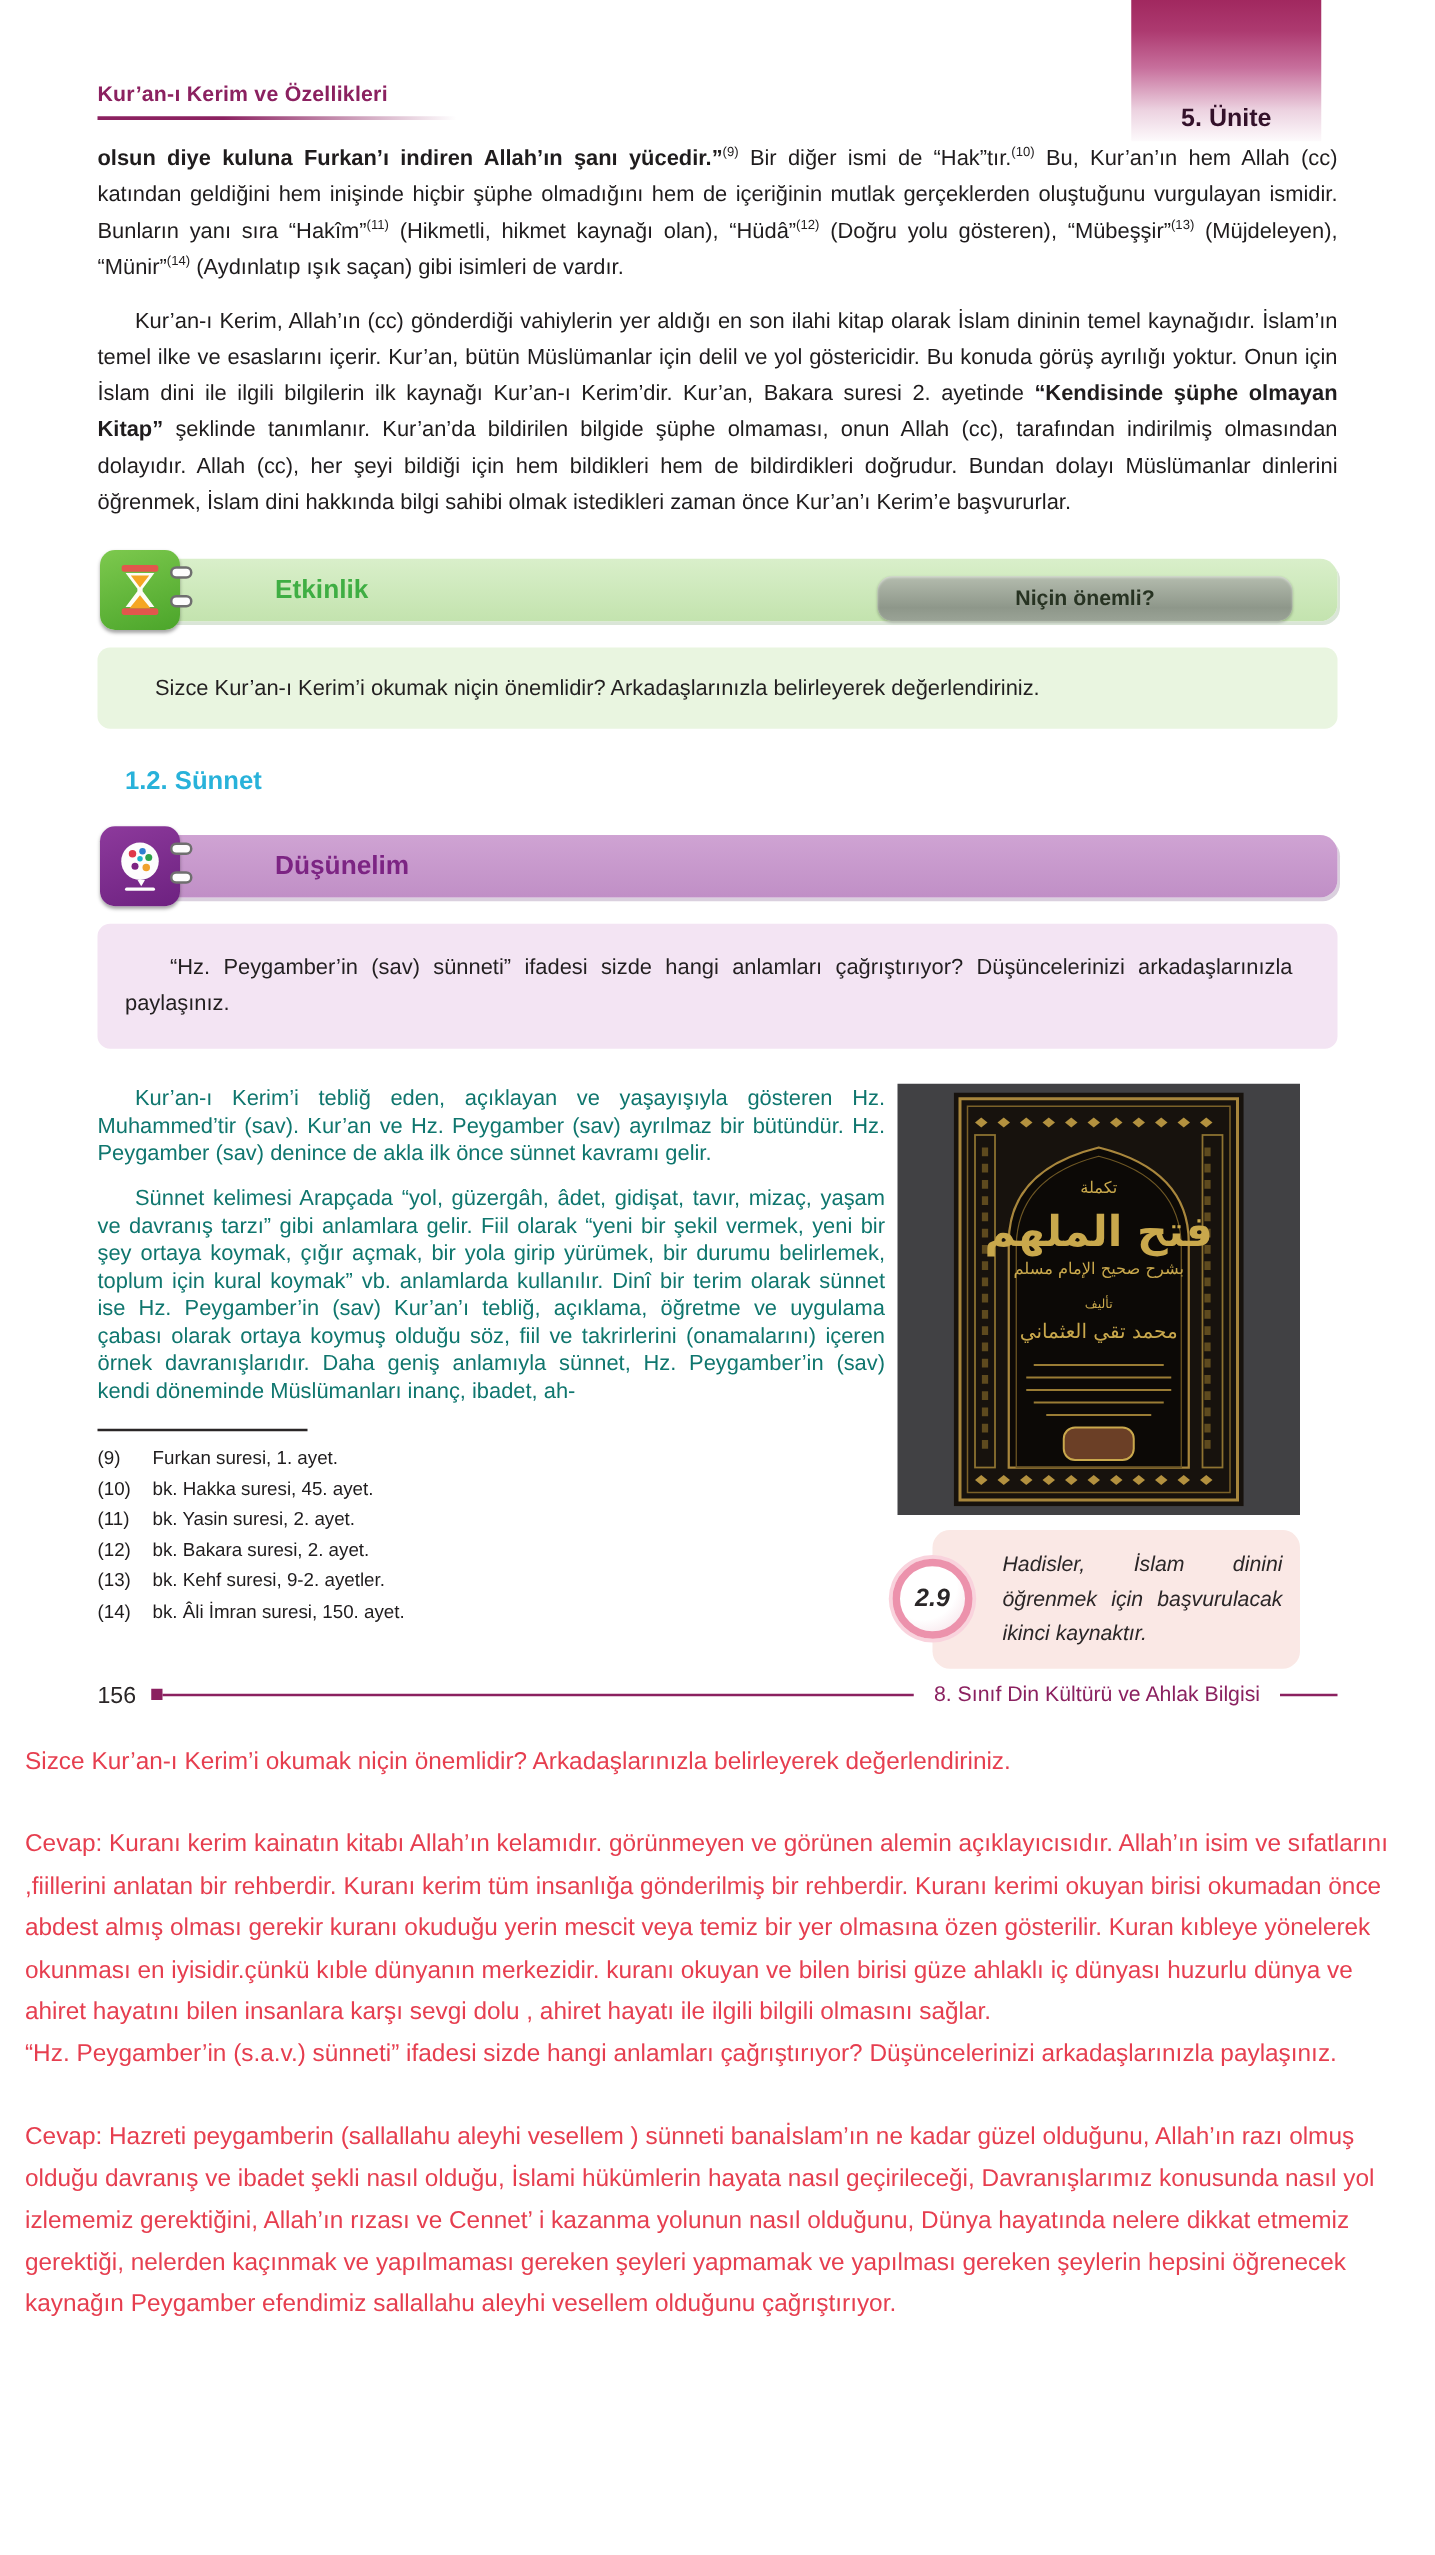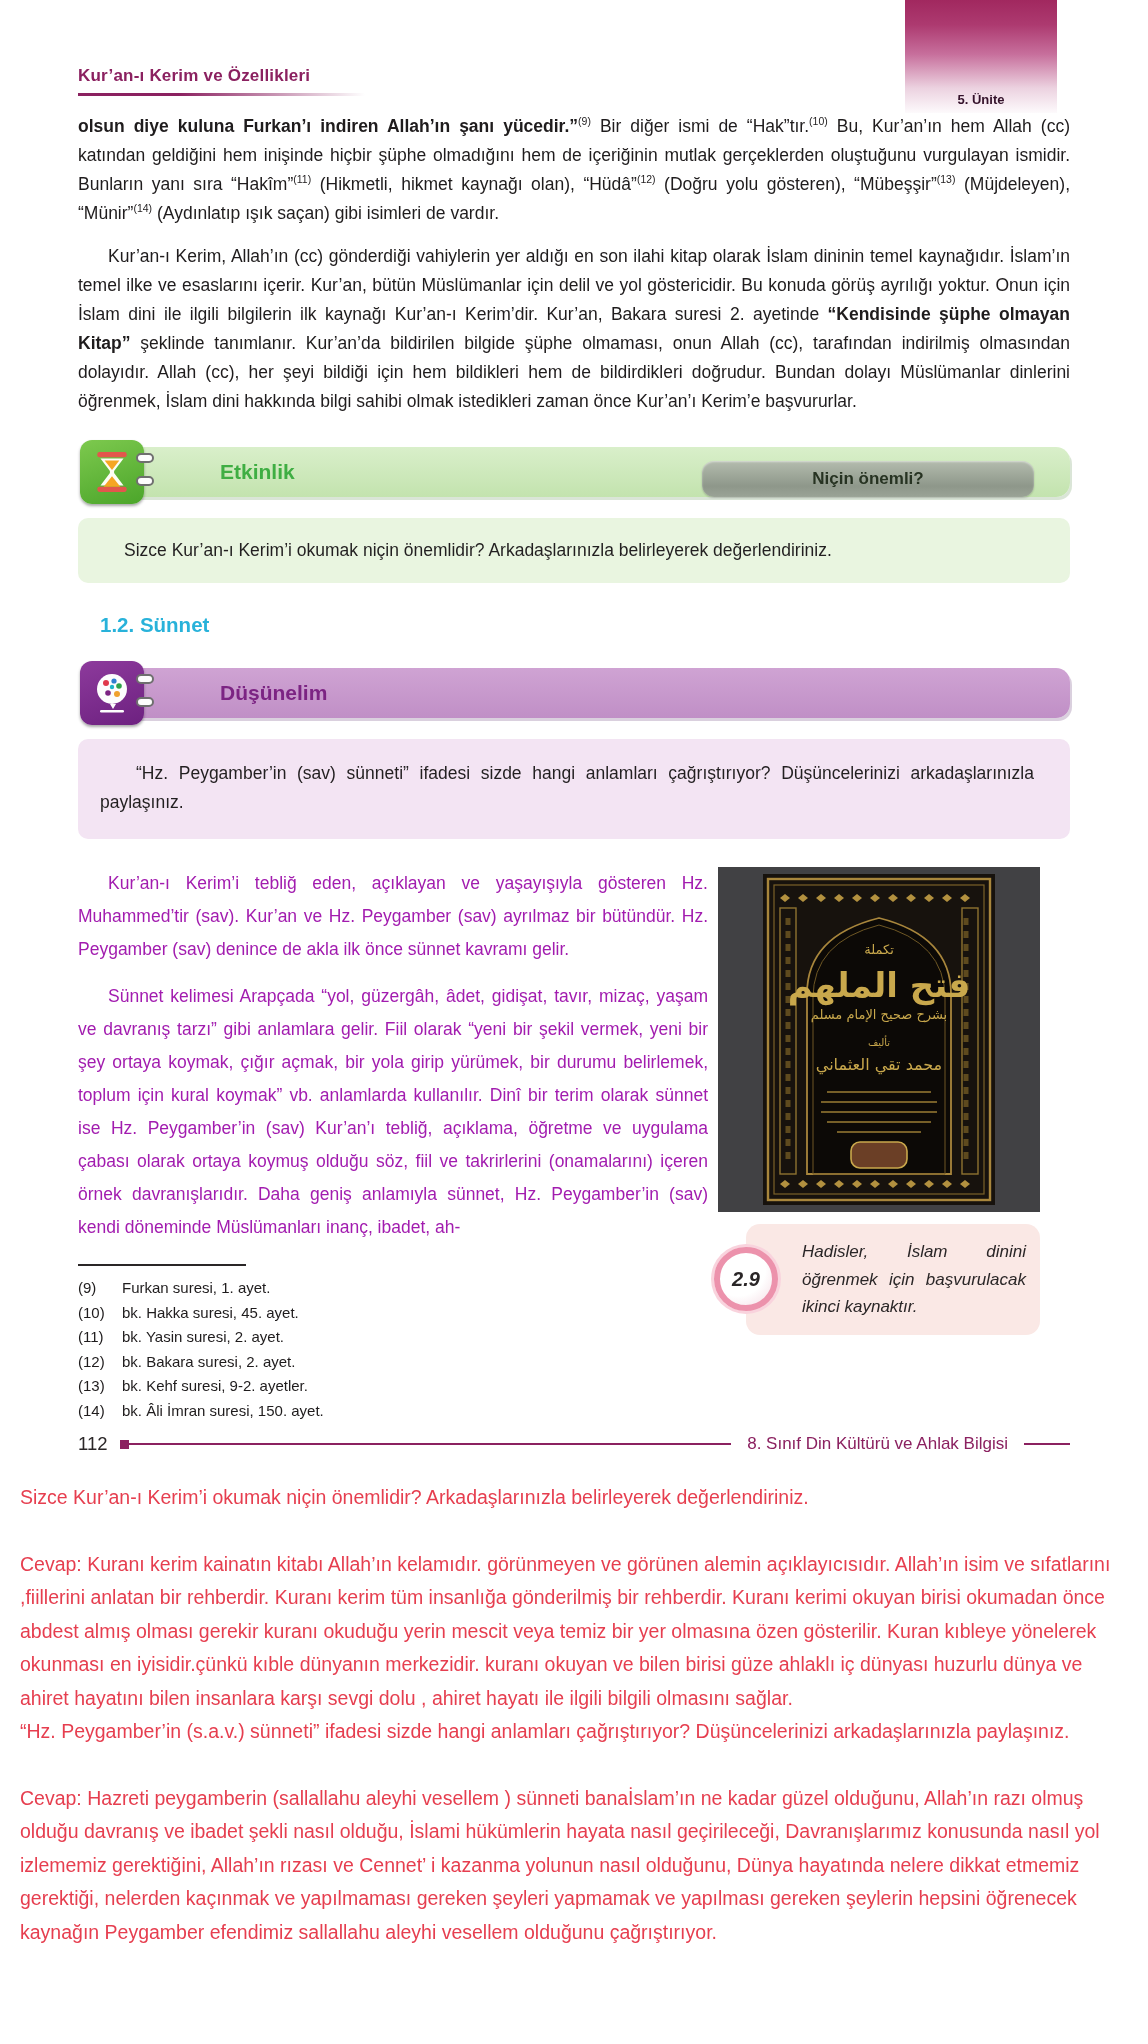--- a/index.html
+++ b/index.html
@@ -4,21 +4,21 @@
 <style>
   * { margin:0; padding:0; box-sizing:border-box; }
   body { background:#ffffff; font-family:"Liberation Sans", sans-serif; }
   .page { position:relative; width:1148px; height:2044px; background:#fff; overflow:hidden; color:#221f20; }
 
   
   .unit-badge{
     position:absolute; left:905px; top:0; width:152px; height:113px;
     background:linear-gradient(180deg,#a1285f 0%,#ad3a70 22%,#c76f9c 48%,#ecd2e0 78%,#fdfafc 100%);
     display:flex; align-items:flex-end; justify-content:center;
-    font-size:13px; font-weight:bold; color:#33112a; padding-bottom:6px;
+    font-size:20px; font-weight:bold; color:#33112a; padding-bottom:6px;
   }
 
   .content{ padding:0 78px; }
 
   .page-header{ padding-top:66px; }
   .page-header .title{ font-size:17px; font-weight:bold; color:#8b2160; letter-spacing:.2px; }
   .page-header .rule{ width:287px; height:3px; margin-top:7px;
     background:linear-gradient(90deg,#8b2160 0%,#8b2160 35%,rgba(139,33,96,0) 100%); }
 
   .bodytext{ font-size:17.5px; line-height:29px; text-align:justify; color:#1f1c1d; }
@@ -56,21 +56,21 @@
 
   .qbox{ border-radius:10px; margin-top:14px; font-size:17.5px; line-height:29px; }
   .qbox-green{ background:#e9f5e0; padding:18px 30px 18px 46px; }
   .qbox-purple{ background:#f3e4f3; padding:20px 36px 22px 22px; text-align:justify; text-indent:36px; }
 
   .section-heading{ margin:30px 0 0 22px; color:#28b2da; font-size:20.5px; font-weight:bold; }
 
   
   .columns{ display:flex; margin-top:28px; }
   .col-left{ width:630px; }
-  .col-left .p{ font-size:17.5px; line-height:33px; text-align:justify; text-indent:30px; color:#a21caf; }
+  .col-left .p{ font-size:17.5px; line-height:22px; text-align:justify; text-indent:30px; color:#0f766e; }
   .col-left .p + .p{ margin-top:14px; }
   .col-right{ width:322px; margin-left:10px; }
 
   .figure-frame{ width:322px; height:345px; background:#414144; display:flex; align-items:center; justify-content:center; }
   .figure-caption{
     position:relative; margin-top:12px; margin-left:28px; background:#fae8e5; border-radius:14px;
     padding:14px 14px 14px 56px; font-style:italic; font-size:17px; line-height:27.5px;
     text-align:justify; color:#2a2627;
   }
   .fig-badge{
@@ -262,21 +262,21 @@
           </svg>
         </div>
         <div class="figure-caption">
           <span class="fig-badge">2.9</span>
           <span>Hadisler, İslam dinini öğrenmek için başvurulacak ikinci kaynaktır.</span>
         </div>
       </div>
     </div>
 
     <div class="page-footer">
-      <span class="pnum">112</span>
+      <span class="pnum">156</span>
       <span class="sq"></span>
       <span class="line"></span>
       <span class="crs"><span>8. Sınıf </span><b>Din Kültürü ve Ahlak Bilgisi</b></span>
       <span class="line-end"></span>
     </div>
   </div>
 
   <div class="answers">
     <p class="gap-after">Sizce Kur’an-ı Kerim’i okumak niçin önemlidir? Arkadaşlarınızla belirleyerek değerlendiriniz.</p>
     <p>Cevap: Kuranı kerim kainatın kitabı Allah’ın kelamıdır. görünmeyen ve görünen alemin açıklayıcısıdır. Allah’ın isim ve sıfatlarını ,fiillerini anlatan bir rehberdir. Kuranı kerim tüm insanlığa gönderilmiş bir rehberdir. Kuranı kerimi okuyan birisi okumadan önce abdest almış olması gerekir kuranı okuduğu yerin mescit veya temiz bir yer olmasına özen gösterilir. Kuran kıbleye yönelerek okunması en iyisidir.çünkü kıble dünyanın merkezidir. kuranı okuyan ve bilen birisi güze ahlaklı iç dünyası huzurlu dünya ve ahiret hayatını bilen insanlara karşı sevgi dolu , ahiret hayatı ile ilgili bilgili olmasını sağlar.</p>

